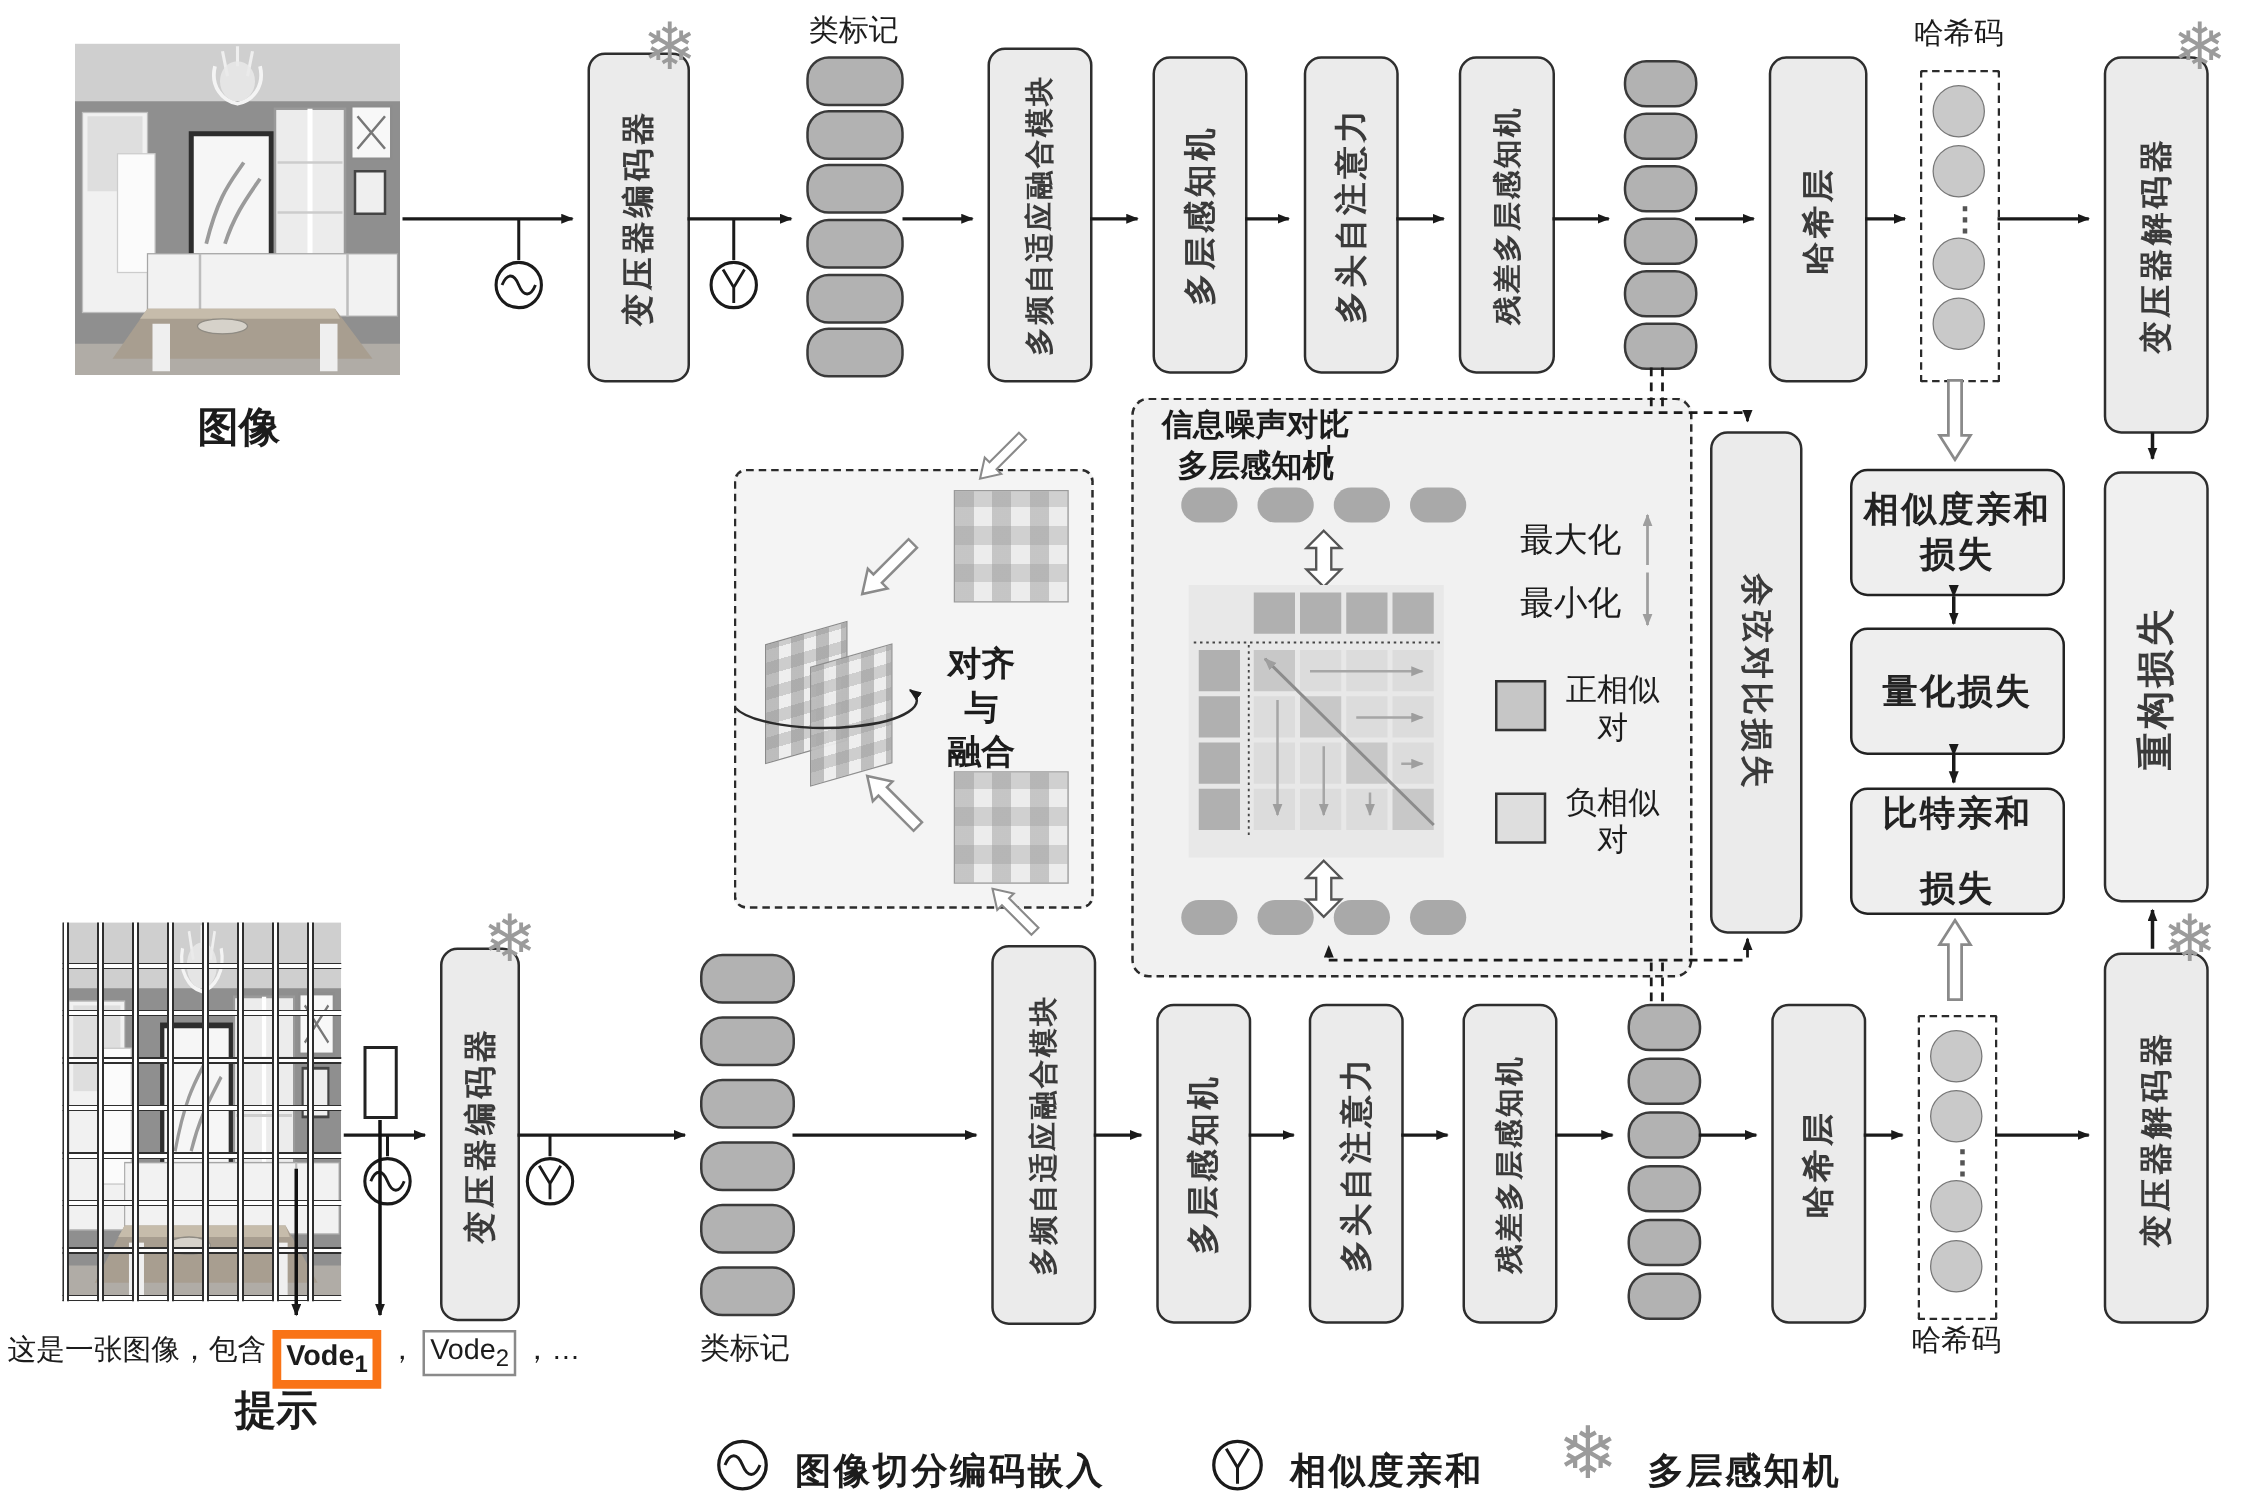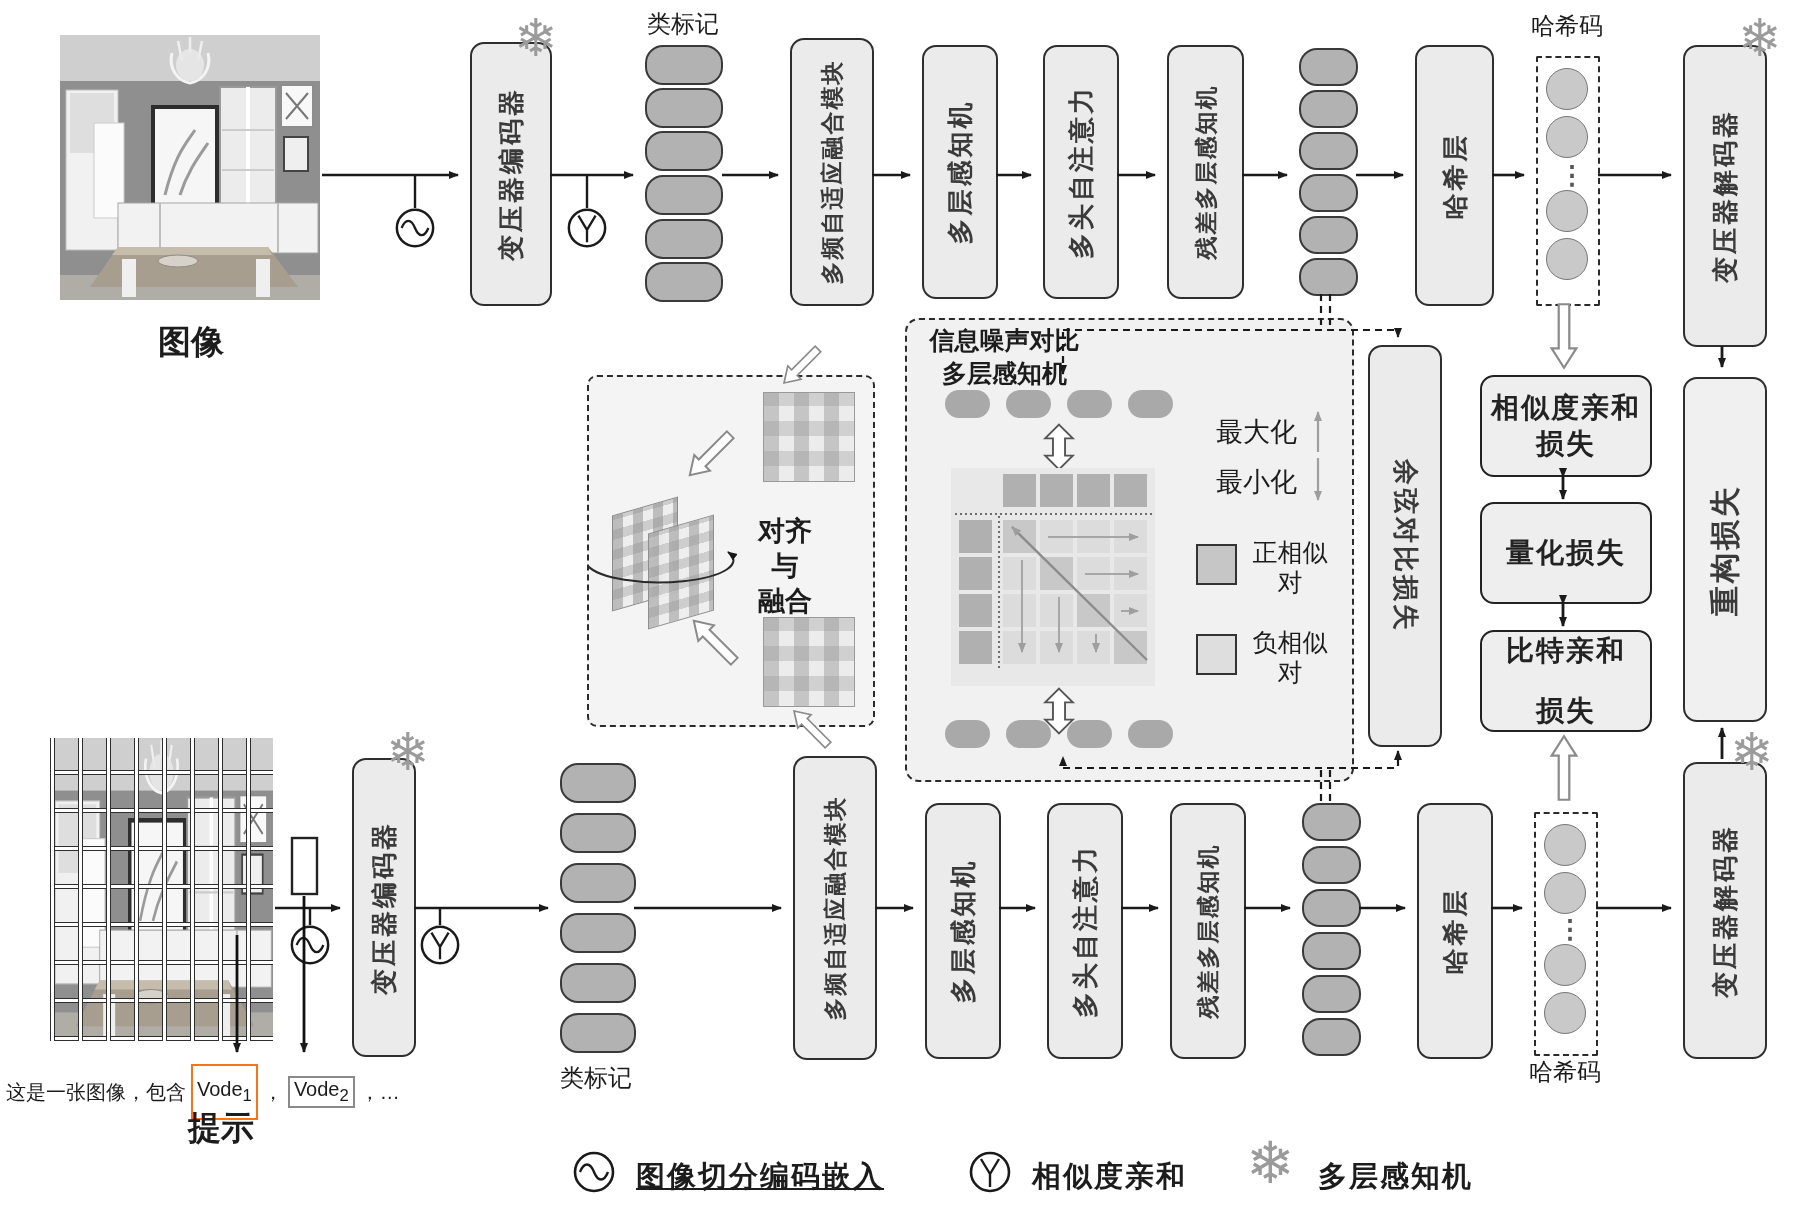--- a/index.html
+++ b/index.html
@@ -21,21 +21,21 @@
   .cell{background:#dcdcdc;}
   .celld{background:#c8c8c8;}
   .checker{position:absolute;border:1.5px solid #9a9a9a;
     background:repeating-linear-gradient(90deg,rgba(150,150,150,.45) 0 15px,rgba(255,255,255,0) 15px 30px),
                repeating-linear-gradient(0deg,#ececec 0 15px,#d0d0d0 15px 30px);}
   .plane{position:absolute;width:64px;height:94px;border:1.2px solid #8a8a8a;transform:skewY(-16deg);
     background:repeating-linear-gradient(90deg,rgba(140,140,140,.5) 0 10px,rgba(255,255,255,0) 10px 20px),
                repeating-linear-gradient(0deg,#eeeeee 0 10px,#cdcdcd 10px 20px);}
   .snow{position:absolute;color:#9b9b9b;font-size:52px;line-height:1;}
   .legtxt{position:absolute;font-size:29px;color:#1c1c1c;font-weight:bold;letter-spacing:2px;}
-  .ptok{border:2px solid #f97316;padding:12px 4px;white-space:nowrap;}
+  .ptok{border:7px solid #f97316;padding:0 4px;white-space:nowrap;font-weight:bold;}
   .ptok2{border:2px solid #8a8a8a;padding:0 4px;white-space:nowrap;}
   .gridov{position:absolute;
     background:repeating-linear-gradient(90deg,#2e2e2e 0 1px,#fff 1px 4px,#2e2e2e 4px 5px,rgba(0,0,0,0) 5px 28px),
                repeating-linear-gradient(0deg,#2e2e2e 0 1px,#fff 1px 4px,#2e2e2e 4px 5px,rgba(0,0,0,0) 5px 38px);}
   .vdots{position:absolute;font-size:26px;font-weight:bold;color:#555;line-height:1;}
   svg.ov{position:absolute;left:0;top:0;pointer-events:none;}
 </style>
 </head>
 <body>
 
@@ -100,21 +100,21 @@
   <svg class="abs" style="left:60px;top:35px;" width="260" height="265">
       <use href="#sym-room"></use>
     </svg>
   <div class="lbl" style="left:148px;top:320px;width:86px;font-size:33px;font-weight:bold;">图像</div>
 
   <svg class="abs" style="left:50px;top:738px;" width="223" height="303" preserveAspectRatio="none">
       <use href="#sym-room" width="223" height="303"></use>
     </svg>
   <div class="gridov" style="left:50px;top:738px;width:223px;height:303px;"></div>
 
-  <div class="abs" style="left:6px;top:1064px;display:flex;align-items:center;gap:5px;font-size:20px;">
+  <div class="abs" style="left:6px;top:1064px;display:flex;align-items:flex-start;gap:5px;font-size:23px;">
     <span>这是一张图像，包含</span>
     <span class="ptok"><span>Vode</span><sub>1</sub></span>
     <span>，</span>
     <span class="ptok2"><span>Vode</span><sub>2</sub></span>
     <span>，…</span>
   </div>
   <div class="lbl" style="left:176px;top:1106px;width:90px;font-size:33px;font-weight:bold;">提示</div>
 
   <div class="box" style="left:470px;top:42px;width:78px;height:260px;">
       <span class="vt">变压器编码器</span>
@@ -316,21 +316,21 @@
   <svg class="abs" style="left:1549px;top:298px;transform:rotate(180deg);" width="30" height="76">
       <use href="#sym-blkarrow" width="30" height="76"></use>
     </svg>
   <svg class="abs" style="left:1549px;top:730px;" width="30" height="76">
       <use href="#sym-blkarrow" width="30" height="76"></use>
     </svg>
 
   <svg class="abs" style="left:572px;top:1150px;" width="44" height="44">
       <use href="#sym-wave" width="44" height="44"></use>
     </svg>
-  <span class="legtxt" style="left:636px;top:1157px;text-decoration:underline;">图像切分编码嵌入</span>
+  <span class="legtxt" style="left:636px;top:1157px;">图像切分编码嵌入</span>
   <svg class="abs" style="left:968px;top:1150px;" width="44" height="44">
       <use href="#sym-y" width="44" height="44"></use>
     </svg>
   <span class="legtxt" style="left:1032px;top:1157px;">相似度亲和</span>
   <span class="snow" style="left:1246px;top:1134px;font-size:58px;">❄</span>
   <span class="legtxt" style="left:1318px;top:1157px;">多层感知机</span>
 
   <svg class="ov" width="1793" height="1205">
 
     <g stroke="#1a1a1a" stroke-width="2.6" fill="none" marker-end="url(#mB)">

